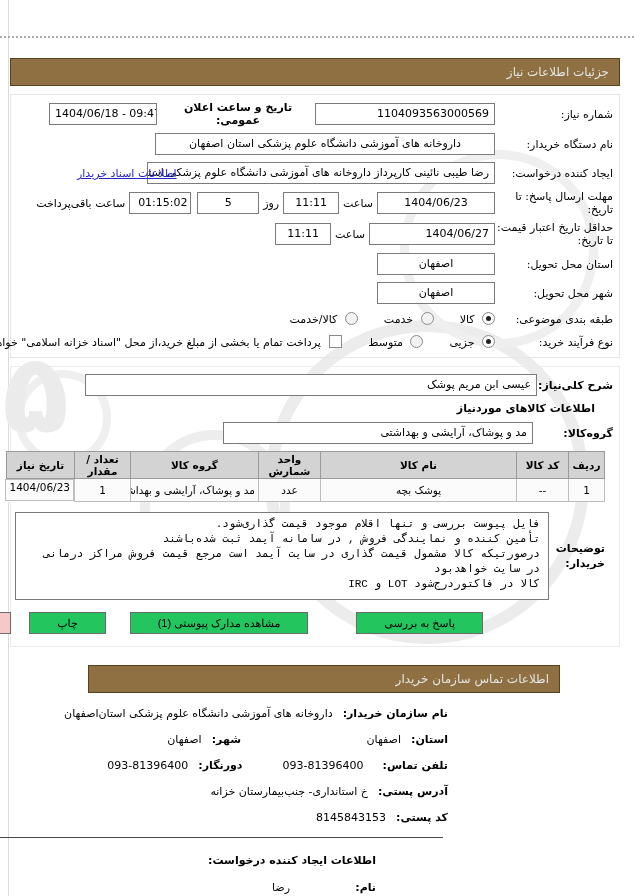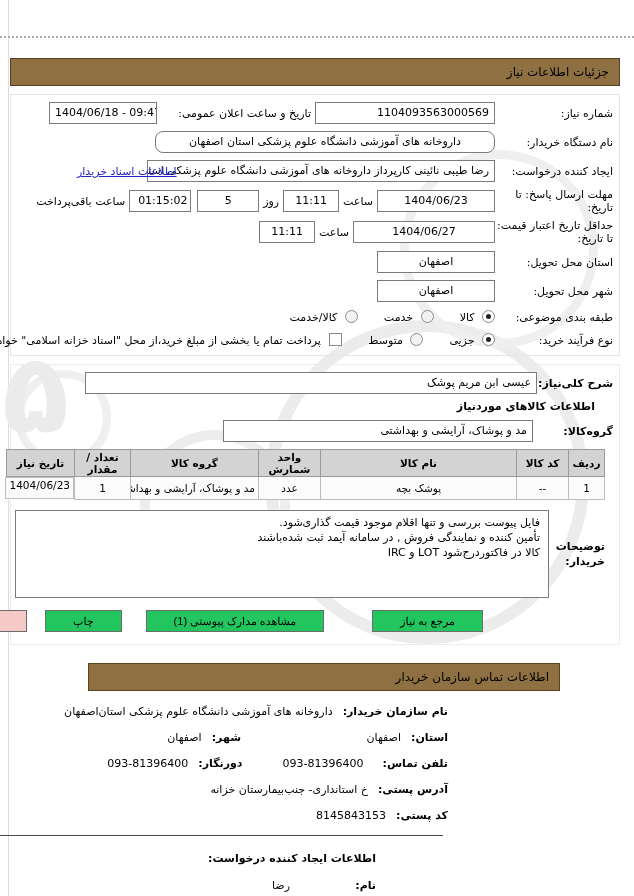--- a/index.html
+++ b/index.html
@@ -16,21 +16,21 @@
   .wm{position:absolute;border-radius:50%;z-index:0;}
   .wm1{width:300px;height:300px;border:12px solid #ececec;left:265px;top:320px;}
   .wm2{width:130px;height:130px;border:10px solid #ededed;left:140px;top:430px;}
   .wm3{width:80px;height:80px;border:8px solid #efefef;left:15px;top:370px;}
   .wm4{width:180px;height:180px;border:9px solid #efefef;left:400px;top:150px;}
   .wm-glyph{position:absolute;color:#ebebeb;font-size:110px;font-weight:bold;z-index:0;left:2px;top:330px;}
 
   .content{position:relative;z-index:1;}
 
   .bar{
-    background:#8E7043;border:1px solid #55431F;color:#000000;
+    background:#8E7043;border:1px solid #55431F;color:#e5e5e5;
     height:26px;line-height:26px;padding:0 10px;font-size:12px;
   }
   .bar1{margin:58px 14px 0 10px;}
   .bar2{margin:18px 74px 0 88px;}
 
   .panel{margin:8px 14px 0 10px;border:1px solid #e6e6e6;background:rgba(255,255,255,0.0);padding:6px 6px 4px 4px;}
   .row{display:flex;align-items:center;margin-bottom:5px;min-height:24px;}
   .lblcol{width:118px;flex:none;line-height:13px;}
   .box{
     border:1px solid #7b7b7b;background:#fff;height:22px;line-height:20px;
@@ -51,21 +51,21 @@
   .sec-title{margin:4px 18px 6px 0;font-weight:bold;}
 
   table.goods{border-collapse:collapse;margin:6px 8px 10px 4px;width:598px;table-layout:fixed;background:#fff;}
   table.goods th{background:#d3d3d3;border:1px solid #9a9a9a;font-weight:bold;height:20px;font-size:10.5px;padding:1px 3px;}
   table.goods td{background:#fbfbfb;border:1px solid #bdbdbd;height:18px;text-align:center;font-size:10.5px;padding:1px 3px;overflow:hidden;white-space:nowrap;}
 
   .notes-row{display:flex;align-items:center;margin:2px 8px 0 0;}
   .notes-lbl{width:56px;flex:none;font-weight:bold;line-height:15px;}
   .notes-box{
     border:1px solid #7b7b7b;background:#fff;width:535px;height:88px;
-    box-sizing:border-box;padding:4px 8px;line-height:15px;overflow:hidden;
+    box-sizing:border-box;padding:4px 8px;line-height:15px;overflow:hidden;font-family:Liberation Mono, monospace;
   }
 
   .btn-row{display:flex;align-items:center;margin:12px 130px 8px 0;}
   .btn{
     border:1px solid #6b6b6b;height:22px;line-height:20px;padding:0 27px;
     box-sizing:border-box;white-space:nowrap;cursor:pointer;text-align:center;font-size:11px;
   }
   .btn.green{background:#22c55e;}
   .btn.pink{background:#F6C9C9;}
   .g1{margin-left:48px;} .g2{margin-left:24px;} .g3{margin-left:18px;} .g4{margin-left:8px;}
@@ -97,27 +97,27 @@
 
   <div class="bar bar1">
     <span>جزئیات اطلاعات نیاز</span>
   </div>
 
   <div class="panel">
 
     <div class="row">
       <span class="lblcol">شماره نیاز:</span>
       <span class="box ltr" style="width:180px;text-align:right;">1104093563000569</span>
-      <span class="small-lbl" style="width:146px;text-align:right;padding-left:8px;">تاریخ و ساعت اعلان عمومی:</span>
+      <span class="small-lbl" style="width:146px;text-align:center;padding-left:8px;font-weight:bold;">تاریخ و ساعت اعلان عمومی:</span>
       <span class="box ltr" style="width:108px;text-align:center;">1404/06/18 - 09:47</span>
     </div>
 
     <div class="row">
       <span class="lblcol">نام دستگاه خریدار:</span>
-      <span class="box" style="width:340px;text-align:center;border-radius:8px;">داروخانه های آموزشی دانشگاه علوم پزشکی استان اصفهان</span>
+      <span class="box" style="width:340px;text-align:center;">داروخانه های آموزشی دانشگاه علوم پزشکی استان اصفهان</span>
     </div>
 
     <div class="row" style="position:relative;">
       <span class="lblcol">ایجاد کننده درخواست:</span>
       <span class="box" style="width:348px;text-align:center;">رضا طیبی نائینی کارپرداز داروخانه های آموزشی دانشگاه علوم پزشکی استان اصفهان</span>
       <a href="#" class="link" style="left:62px;">اطلاعات اسناد خریدار</a>
     </div>
 
     <div class="row">
       <span class="lblcol">مهلت ارسال پاسخ: تا تاریخ:</span>
@@ -125,21 +125,21 @@
       <span class="small-lbl">ساعت</span>
       <span class="box ltr" style="width:56px;text-align:center;">11:11</span>
       <span class="small-lbl">روز</span>
       <span class="box ltr" style="width:62px;text-align:center;">5</span>
       <span class="box ltr" style="width:62px;text-align:center;margin-right:6px;padding-left:8px;">01:15:02</span>
       <span class="small-lbl">ساعت باقی‌پرداخت</span>
     </div>
 
     <div class="row">
       <span class="lblcol">حداقل تاریخ اعتبار قیمت: تا تاریخ:</span>
-      <span class="box ltr" style="width:142px;text-align:center;">1404/06/27</span>
+      <span class="box ltr" style="width:126px;text-align:right;">1404/06/27</span>
       <span class="small-lbl">ساعت</span>
       <span class="box ltr" style="width:56px;text-align:center;">11:11</span>
     </div>
 
     <div class="row">
       <span class="lblcol">استان محل تحویل:</span>
       <span class="box" style="width:118px;text-align:center;">اصفهان</span>
     </div>
 
     <div class="row">
@@ -229,26 +229,27 @@
     </table>
 
     <div class="notes-row">
       <span class="notes-lbl">
         <span>توضیحات</span><br>
         <span>خریدار:</span>
       </span>
       <div class="notes-box">
         <div>فایل پیوست بررسی و تنها اقلام موجود قیمت گذاری‌شود.</div>
         <div>تأمین کننده و نمایندگی فروش , در سامانه آیمد ثبت شده‌باشند</div>
+        <div>درصورتیکه کالا مشمول قیمت گذاری در سایت آیمد است مرجع قیمت فروش مراکز درمانی در سایت خواهدبود</div>
         <div>کالا در فاکتوردرج‌شود LOT و IRC</div>
       </div>
     </div>
 
     <div class="btn-row">
-      <button class="btn green g1">مرجع به نیاز</button>
+      <button class="btn green g1">پاسخ به بررسی</button>
       <button class="btn green g2">مشاهده مدارک پیوستی (1)</button>
       <button class="btn green g3">چاپ</button>
       <button class="btn pink g4">بازگشت</button>
       <button class="btn pink">خروج</button>
     </div>
   </div>
 
   <div class="bar bar2">
     <span>اطلاعات تماس سازمان خریدار</span>
   </div>

